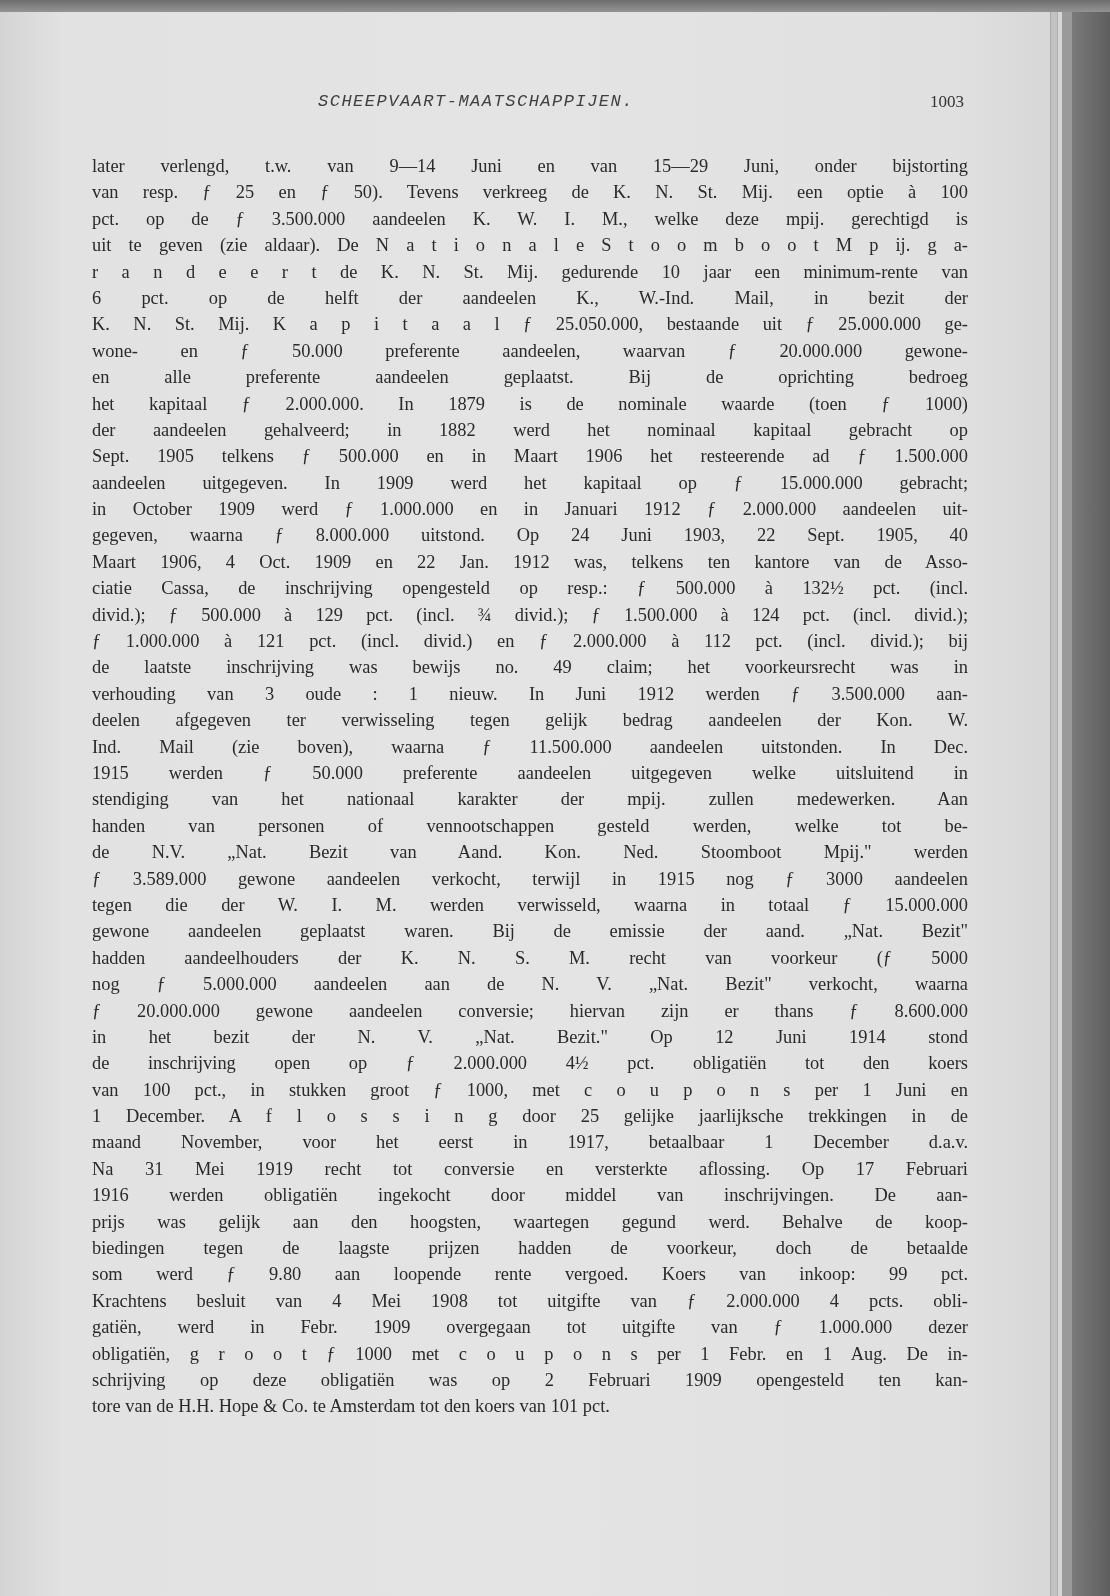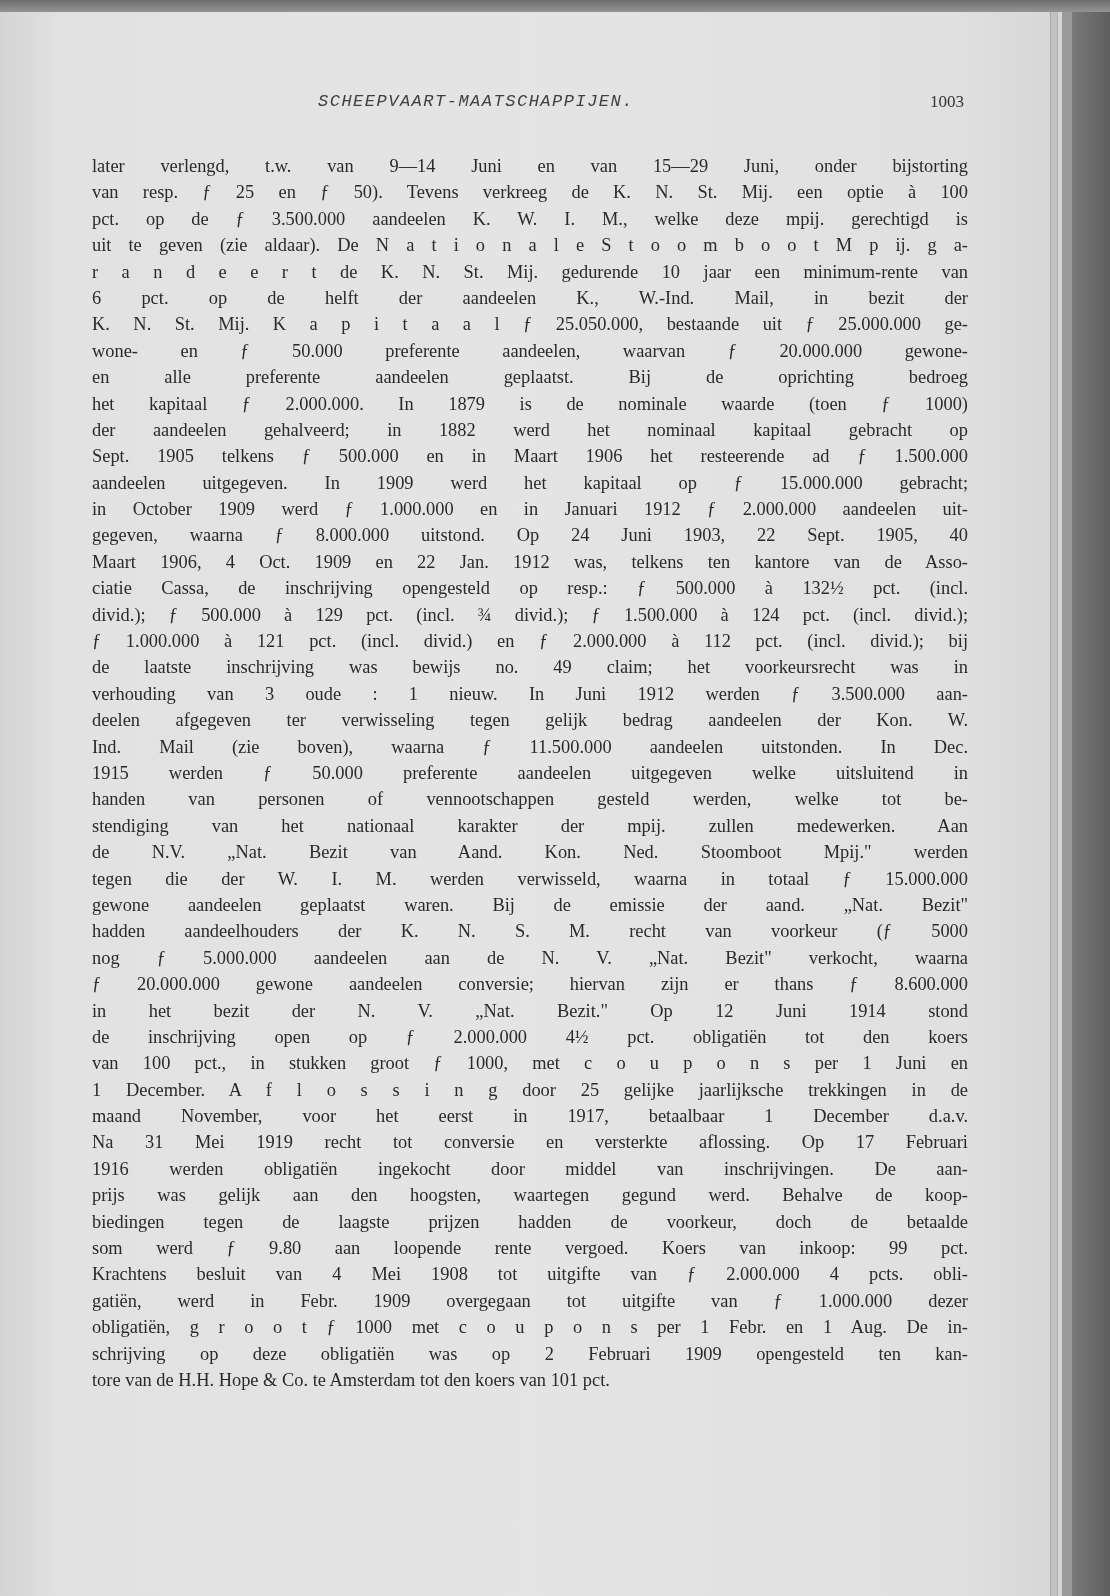--- a/index.html
+++ b/index.html
@@ -74,23 +74,24 @@
     <span class="line">gegeven, waarna ƒ 8.000.000 uitstond. Op 24 Juni 1903, 22 Sept. 1905, 40</span>
     <span class="line">Maart 1906, 4 Oct. 1909 en 22 Jan. 1912 was, telkens ten kantore van de Asso-</span>
     <span class="line">ciatie Cassa, de inschrijving opengesteld op resp.: ƒ 500.000 à 132½ pct. (incl.</span>
     <span class="line">divid.); ƒ 500.000 à 129 pct. (incl. ¾ divid.); ƒ 1.500.000 à 124 pct. (incl. divid.);</span>
     <span class="line">ƒ 1.000.000 à 121 pct. (incl. divid.) en ƒ 2.000.000 à 112 pct. (incl. divid.); bij</span>
     <span class="line">de laatste inschrijving was bewijs no. 49 claim; het voorkeursrecht was in</span>
     <span class="line">verhouding van 3 oude : 1 nieuw. In Juni 1912 werden ƒ 3.500.000 aan-</span>
     <span class="line">deelen afgegeven ter verwisseling tegen gelijk bedrag aandeelen der Kon. W.</span>
     <span class="line">Ind. Mail (zie boven), waarna ƒ 11.500.000 aandeelen uitstonden. In Dec.</span>
     <span class="line">1915 werden ƒ 50.000 preferente aandeelen uitgegeven welke uitsluitend in</span>
+    <span class="line">stendiging van het nationaal karakter der mpij. zullen medewerken. Aan</span>
     <span class="line">handen van personen of vennootschappen gesteld werden, welke tot be-</span>
-    <span class="line">stendiging van het nationaal karakter der mpij. zullen medewerken. Aan</span>
     <span class="line">de N.V. „Nat. Bezit van Aand. Kon. Ned. Stoomboot Mpij." werden</span>
+    <span class="line">ƒ 3.589.000 gewone aandeelen verkocht, terwijl in 1915 nog ƒ 3000 aandeelen</span>
     <span class="line">tegen die der W. I. M. werden verwisseld, waarna in totaal ƒ 15.000.000</span>
     <span class="line">gewone aandeelen geplaatst waren. Bij de emissie der aand. „Nat. Bezit"</span>
     <span class="line">hadden aandeelhouders der K. N. S. M. recht van voorkeur (ƒ 5000</span>
     <span class="line">nog ƒ 5.000.000 aandeelen aan de N. V. „Nat. Bezit" verkocht, waarna</span>
     <span class="line">ƒ 20.000.000 gewone aandeelen conversie; hiervan zijn er thans ƒ 8.600.000</span>
     <span class="line">in het bezit der N. V. „Nat. Bezit." Op 12 Juni 1914 stond</span>
     <span class="line">de inschrijving open op ƒ 2.000.000 4½ pct. obligatiën tot den koers</span>
     <span class="line">van 100 pct., in stukken groot ƒ 1000, met c o u p o n s per 1 Juni en</span>
     <span class="line">1 December. A f l o s s i n g door 25 gelijke jaarlijksche trekkingen in de</span>
     <span class="line">maand November, voor het eerst in 1917, betaalbaar 1 December d.a.v.</span>

